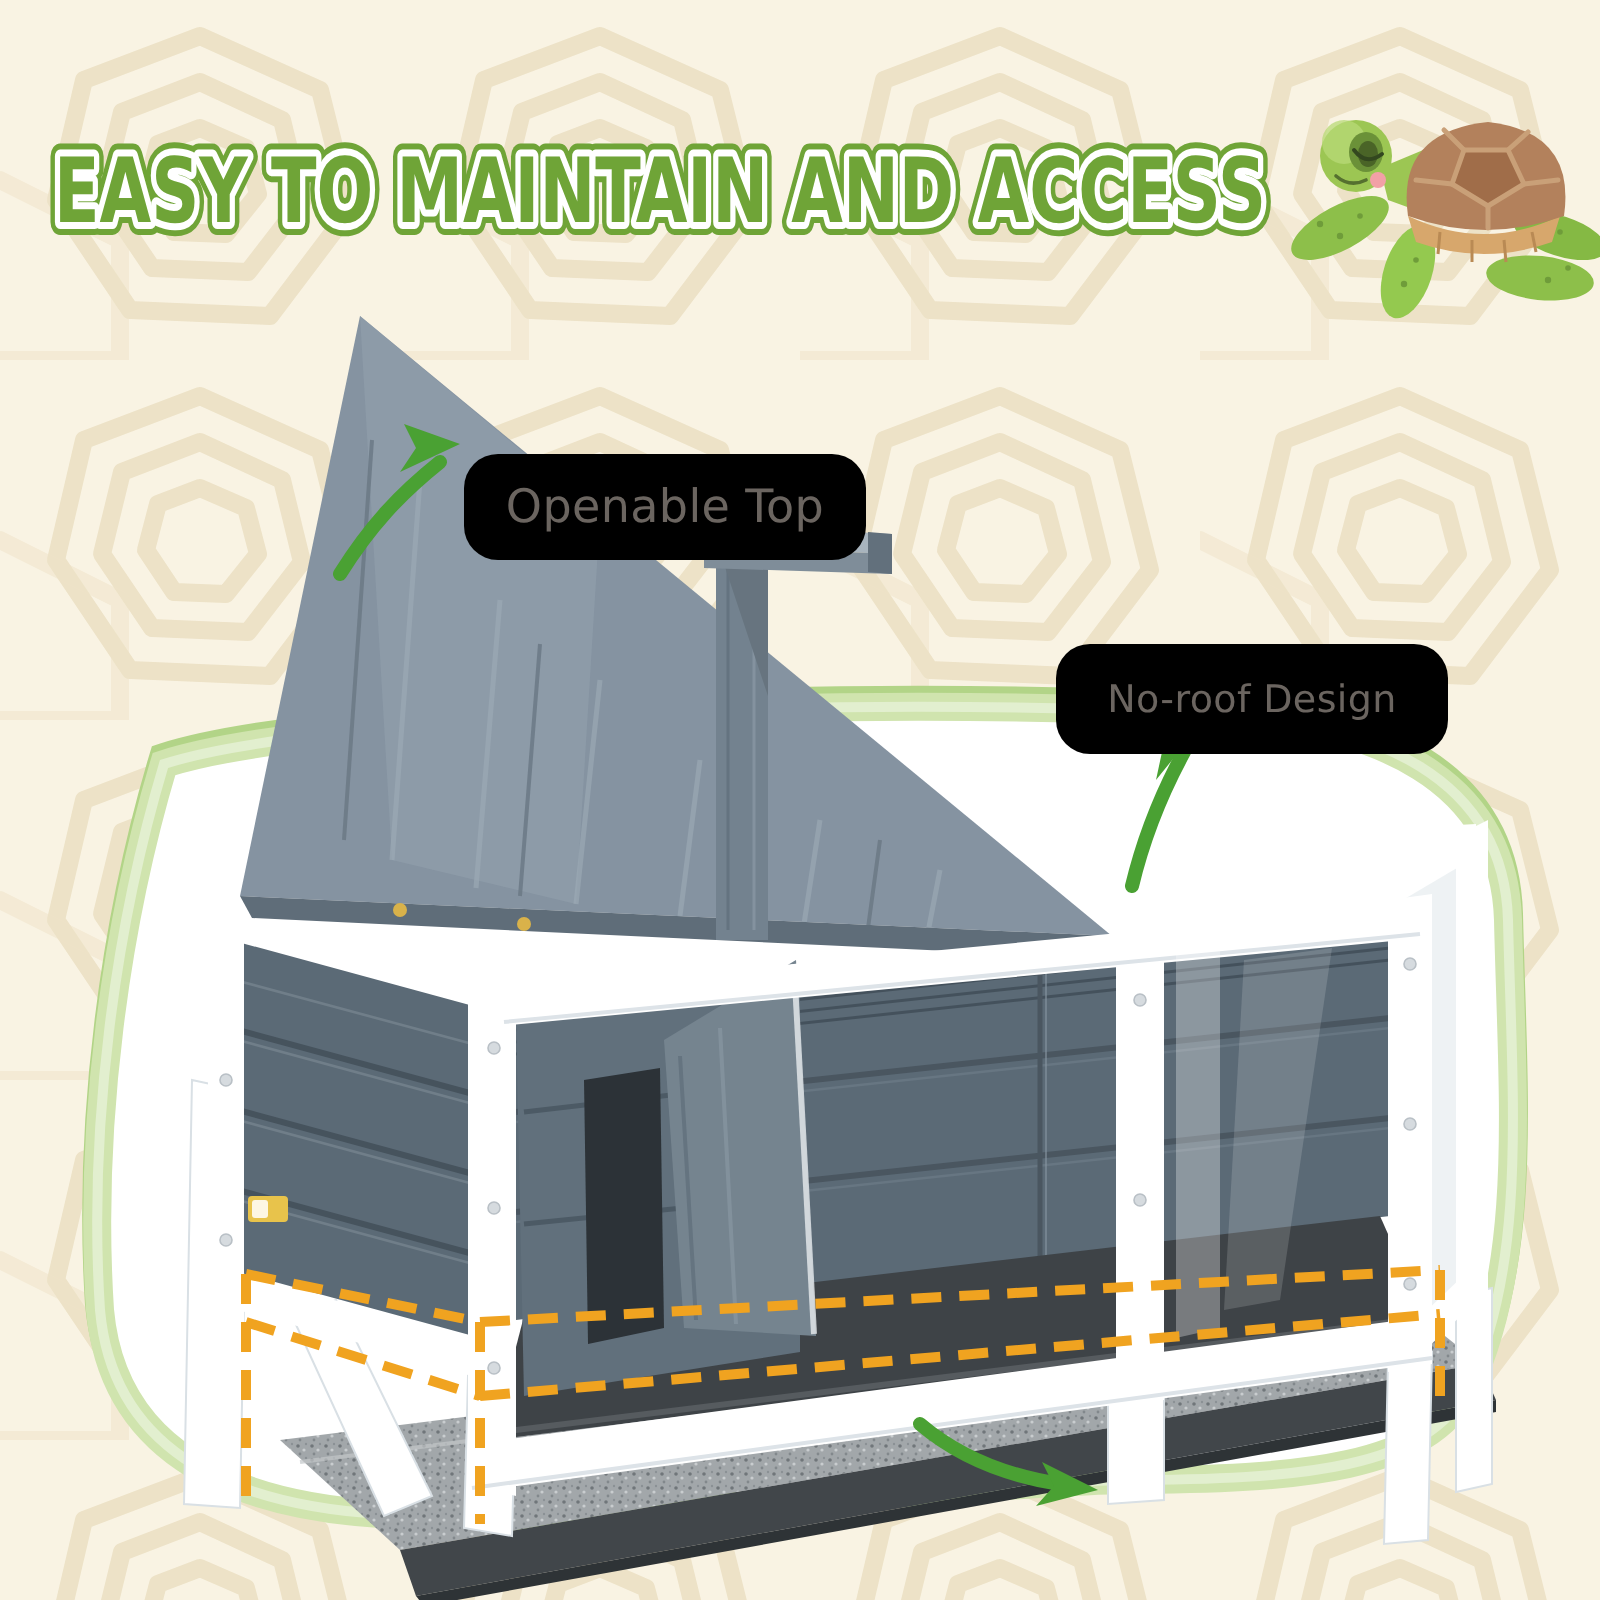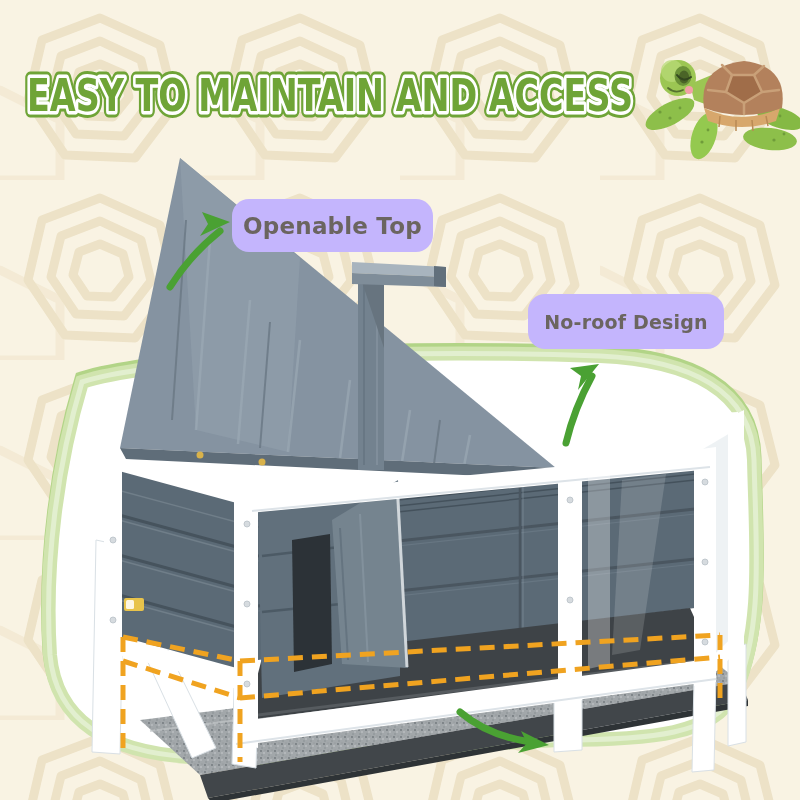--- a/index.html
+++ b/index.html
@@ -1,22 +1,22 @@
 <!DOCTYPE html>
 <html><head>
 <meta charset="utf-8">
 <style>
   html,body{margin:0;padding:0;}
   body{width:800px;height:800px;overflow:hidden;background:#f9f3e3;font-family:"DejaVu Sans",sans-serif;}
   .stage{position:relative;width:800px;height:800px;}
   .stage svg.scene{position:absolute;left:0;top:0;}
   .pill{
     position:absolute;display:flex;align-items:center;justify-content:center;
-    background:#c4b5fd;border-radius:17px;color:#6b6560;
-    font-family:"DejaVu Sans",sans-serif;font-weight:bold;letter-spacing:0.2px;
+    background:#000000;border-radius:17px;color:#6b6560;
+    font-family:"DejaVu Sans",sans-serif;font-weight:normal;letter-spacing:0.2px;margin-top:28px;
   }
   .pill-openable{left:232px;top:199px;width:201px;height:53px;font-size:23px;}
   .pill-noroof{left:528px;top:294px;width:196px;height:55px;font-size:19px;}
   .pill-tray{left:552px;top:723px;width:193px;height:54px;font-size:24px;}
 </style>
 </head>
 <body>
 
 <div class="stage">
 

